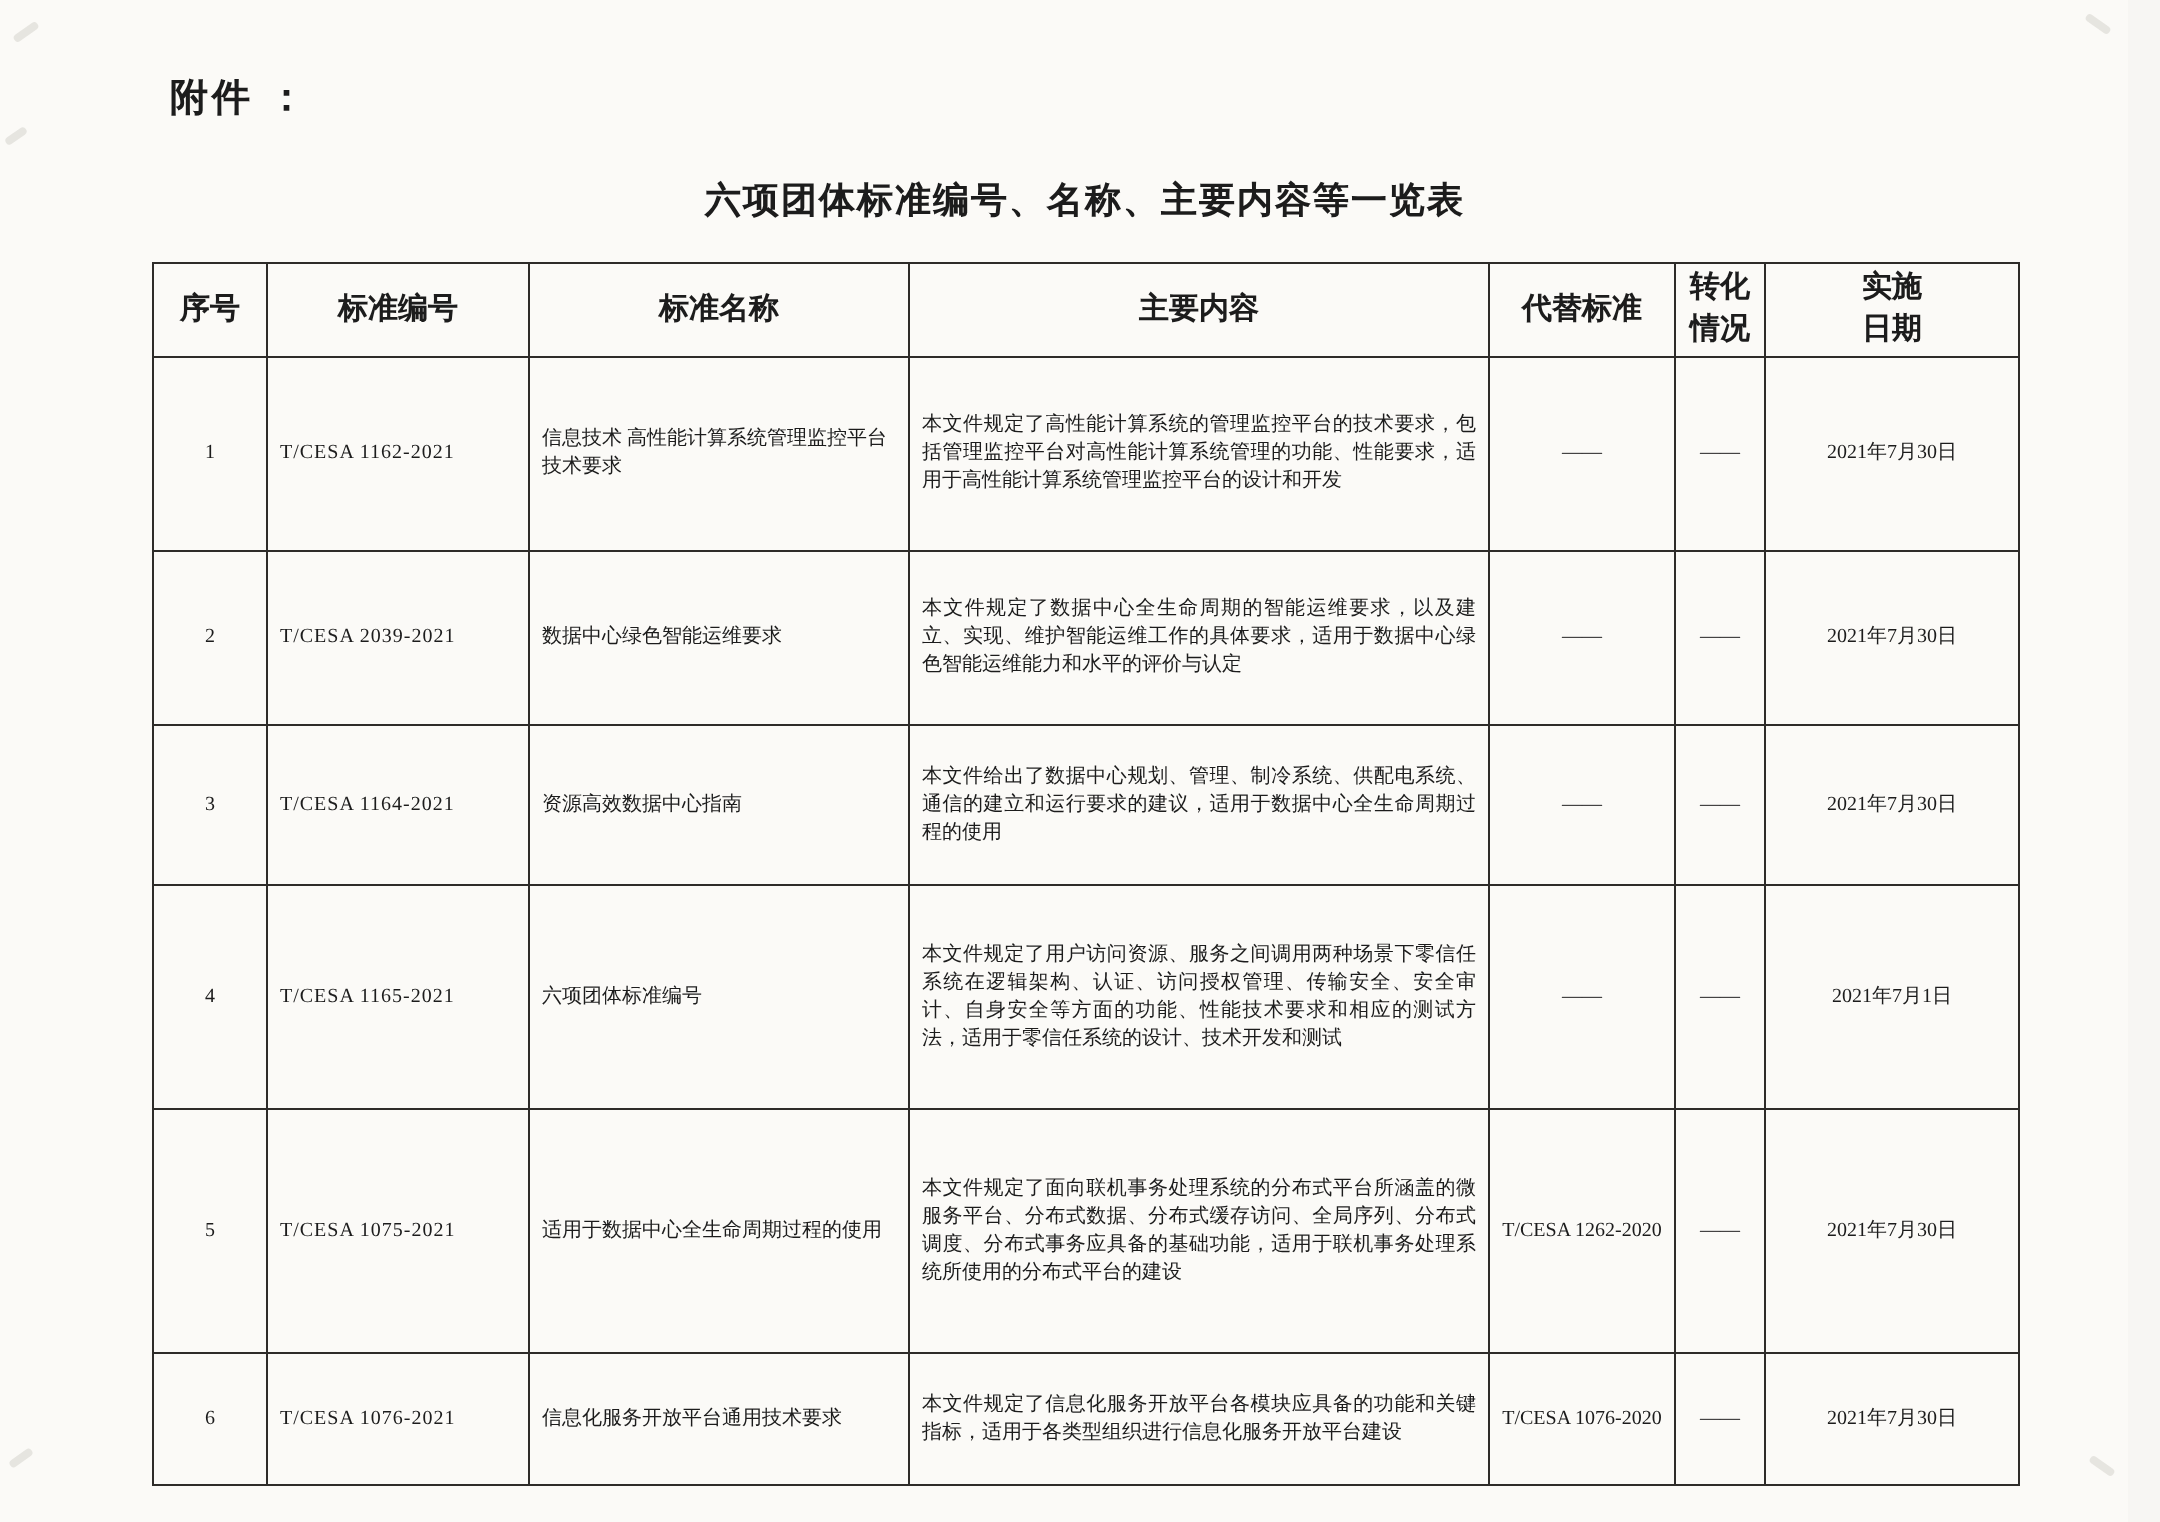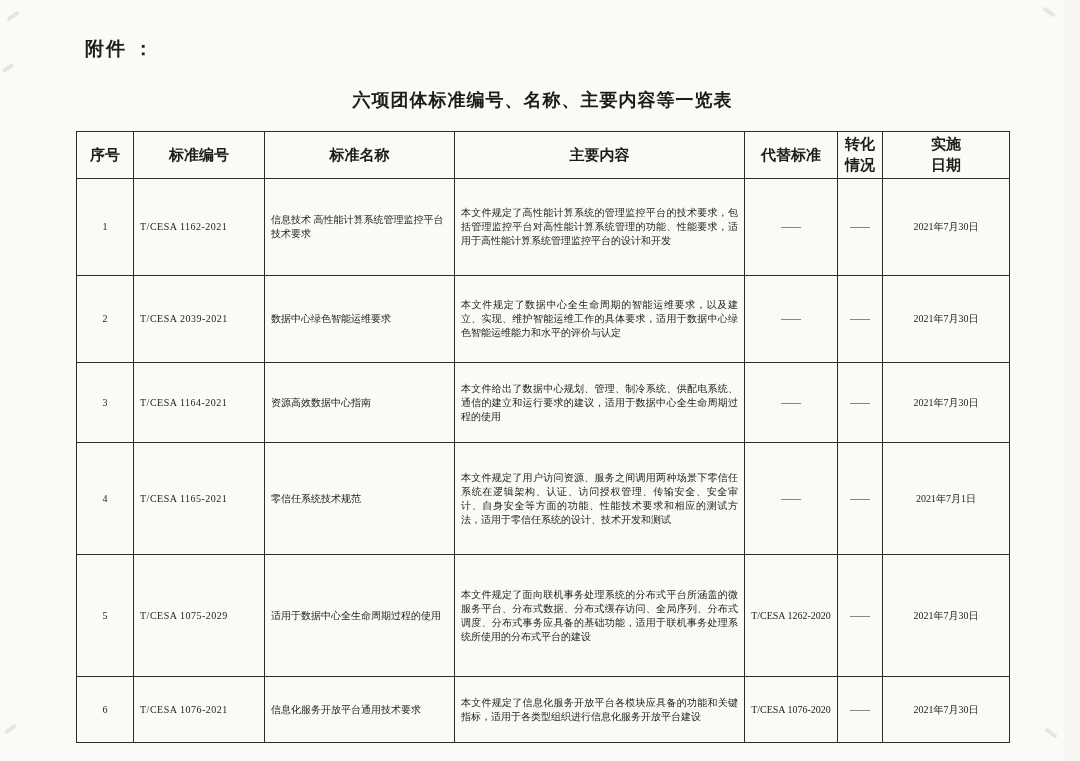--- a/index.html
+++ b/index.html
@@ -159,29 +159,29 @@
           <td class="c-code">T/CESA 1164-2021</td>
           <td class="c-name">资源高效数据中心指南</td>
           <td class="c-content">本文件给出了数据中心规划、管理、制冷系统、供配电系统、通信的建立和运行要求的建议，适用于数据中心全生命周期过程的使用</td>
           <td class="c-replaced">——</td>
           <td class="c-conv">——</td>
           <td class="c-date">2021年7月30日</td>
         </tr>
         <tr>
           <td class="c-no">4</td>
           <td class="c-code">T/CESA 1165-2021</td>
-          <td class="c-name">零信任系统技术规范</td>
+          <td class="c-name">六项团体标准编号</td>
           <td class="c-content">本文件规定了用户访问资源、服务之间调用两种场景下零信任系统在逻辑架构、认证、访问授权管理、传输安全、安全审计、自身安全等方面的功能、性能技术要求和相应的测试方法，适用于零信任系统的设计、技术开发和测试</td>
           <td class="c-replaced">——</td>
           <td class="c-conv">——</td>
           <td class="c-date">2021年7月1日</td>
         </tr>
         <tr>
           <td class="c-no">5</td>
-          <td class="c-code">T/CESA 1075-2029</td>
+          <td class="c-code">T/CESA 1075-2021</td>
           <td class="c-name">适用于数据中心全生命周期过程的使用</td>
           <td class="c-content">本文件规定了面向联机事务处理系统的分布式平台所涵盖的微服务平台、分布式数据、分布式缓存访问、全局序列、分布式调度、分布式事务应具备的基础功能，适用于联机事务处理系统所使用的分布式平台的建设</td>
           <td class="c-replaced">T/CESA 1262-2020</td>
           <td class="c-conv">——</td>
           <td class="c-date">2021年7月30日</td>
         </tr>
         <tr>
           <td class="c-no">6</td>
           <td class="c-code">T/CESA 1076-2021</td>
           <td class="c-name">信息化服务开放平台通用技术要求</td>

